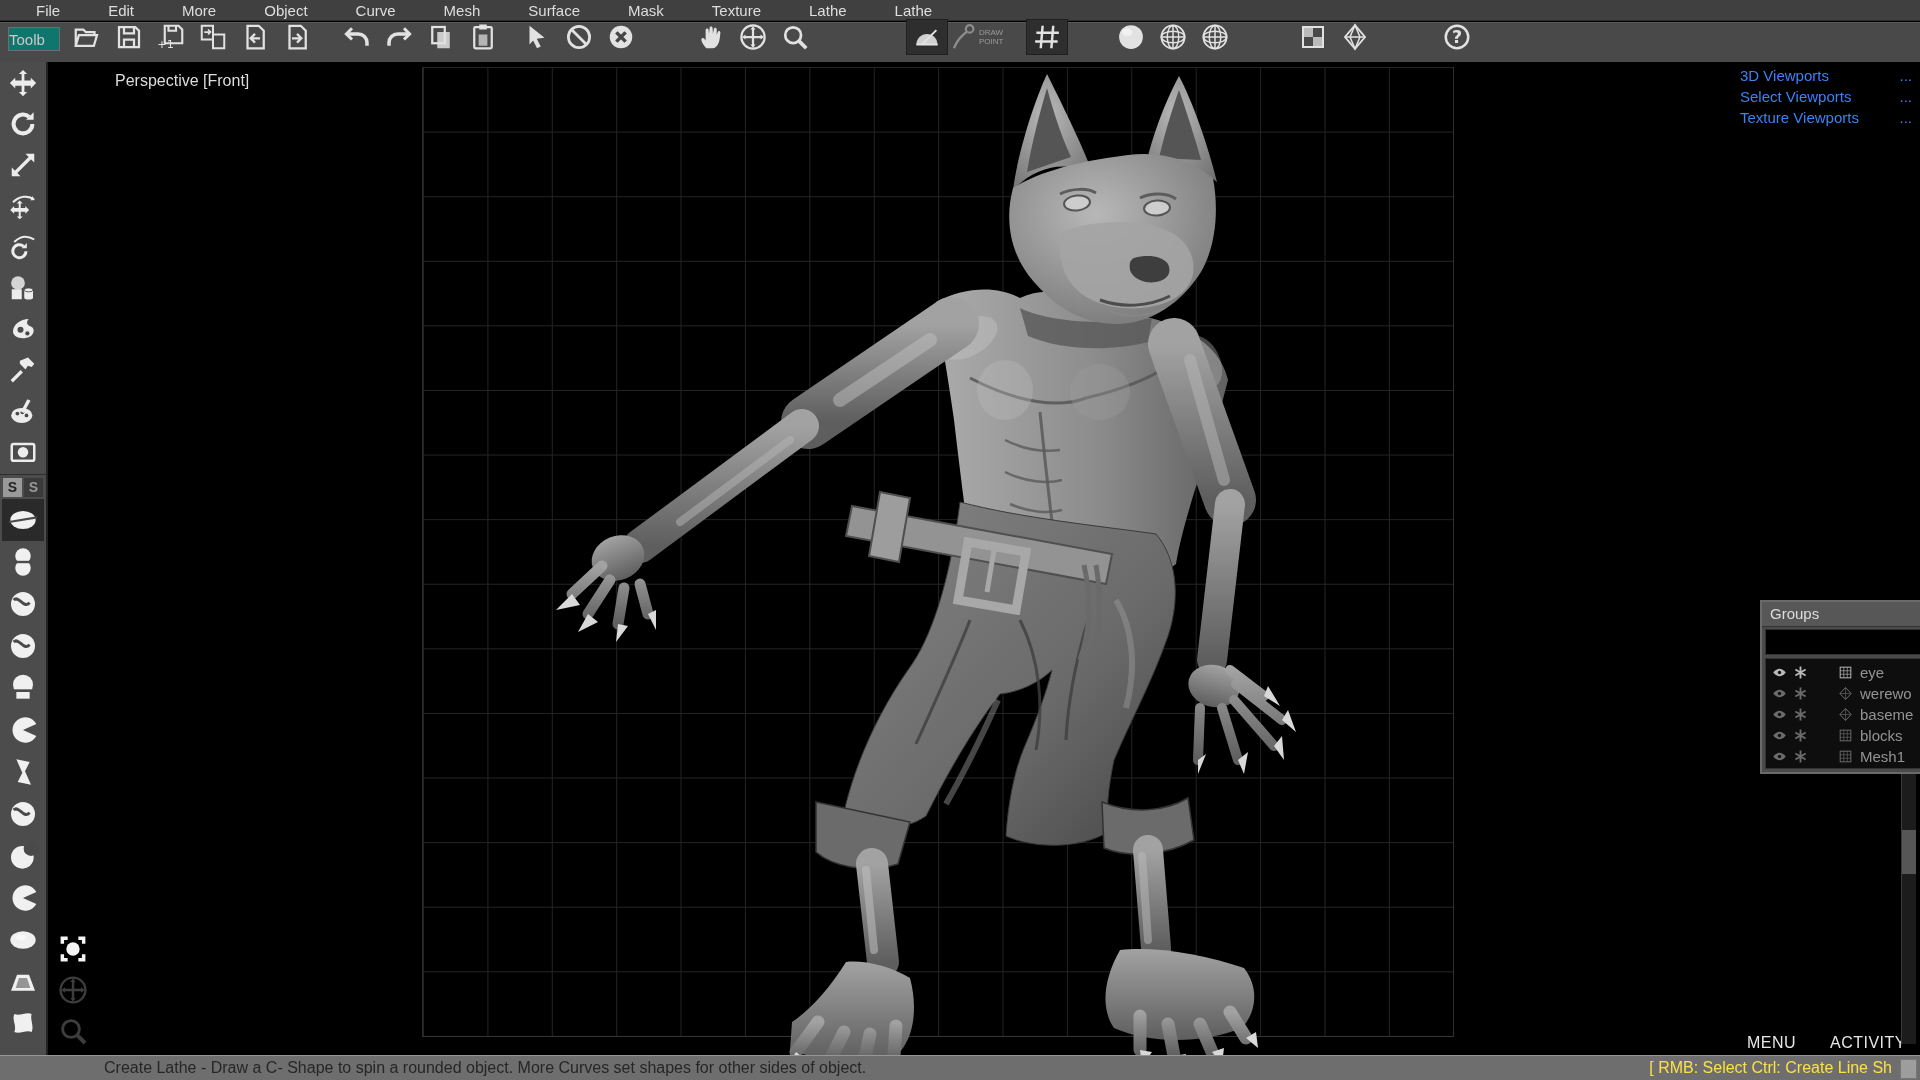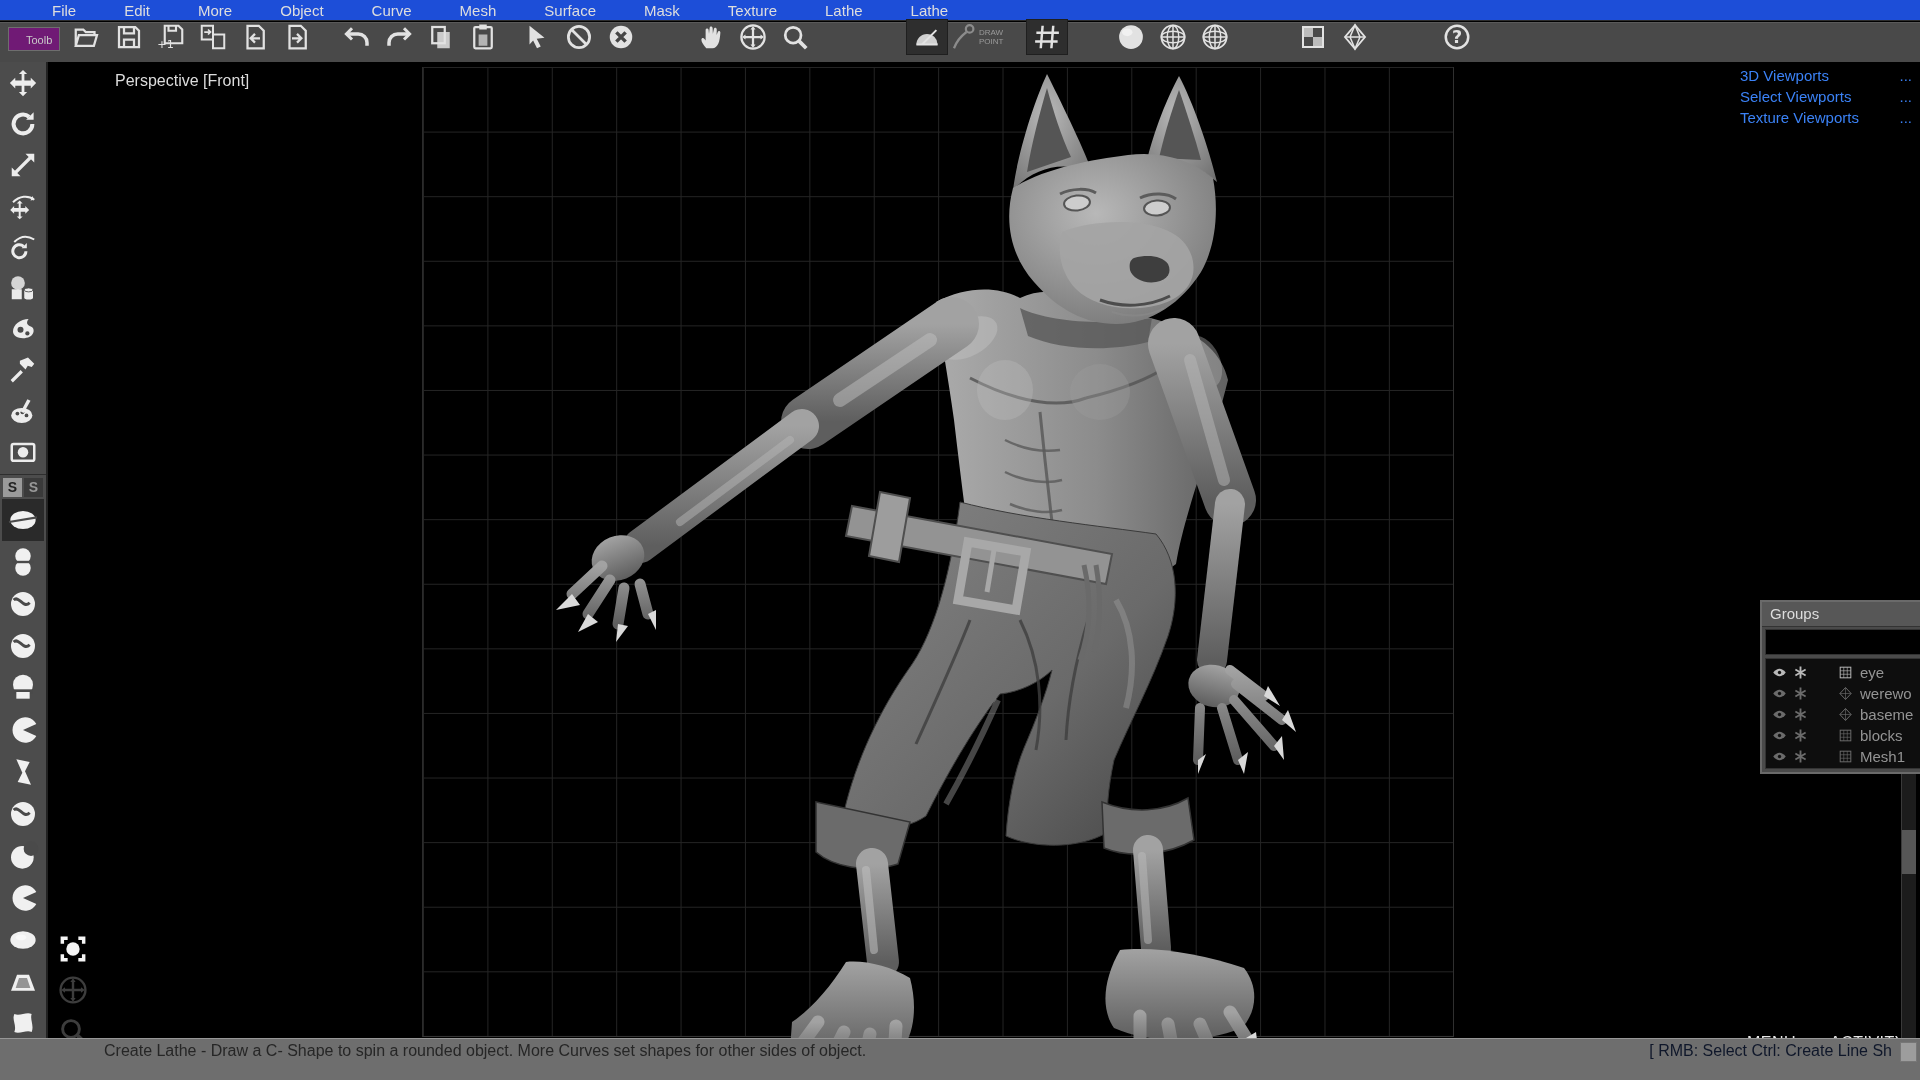--- a/index.html
+++ b/index.html
@@ -1,27 +1,27 @@
 <!DOCTYPE html>
 <html><head>
 <meta charset="utf-8">
 <style>
   html,body{margin:0;padding:0;background:#000;}
   body{width:1920px;height:1080px;overflow:hidden;font-family:"Liberation Sans",sans-serif;}
   #app{position:relative;width:1920px;height:1080px;background:#000;}
 
   
-  #menubar{position:absolute;left:0;top:0;width:100%;height:21px;background:#1d4ed8;
-    border-bottom:1px solid #2c2c2c;display:flex;align-items:center;padding-left:28px;box-sizing:border-box;}
+  #menubar{position:absolute;left:0;top:0;width:100%;height:21px;background:#404040;
+    border-bottom:1px solid #2c2c2c;display:flex;align-items:center;padding-left:12px;box-sizing:border-box;}
   .menu-item{color:#dedede;font-size:15px;padding:0 24px;cursor:default;line-height:21px;}
 
   
   #toolbar{position:absolute;left:0;top:22px;width:100%;height:40px;background:#494949;border-top:1px solid #5a5a5a;}
-  #toolbox-label{position:absolute;left:8px;top:4px;width:52px;height:24px;background:#701a75;
-    border:1px solid #6e6e6e;color:#c9c9c9;font-size:11px;line-height:24px;padding-left:17px;
+  #toolbox-label{position:absolute;left:8px;top:4px;width:52px;height:24px;background:#0f766e;
+    border:1px solid #6e6e6e;color:#c9c9c9;font-size:15px;line-height:24px;padding-left:0;
     overflow:hidden;white-space:nowrap;box-sizing:border-box;}
   #tb-buttons{position:absolute;left:66px;top:1px;height:25px;display:flex;align-items:center;}
   .tb-group{display:flex;align-items:center;}
   .tb-btn{width:42px;height:36px;display:flex;align-items:center;justify-content:center;color:#e2e2e2;cursor:pointer;}
   .tb-btn svg{width:30px;height:30px;}
   .tb-btn.pressed{background:#2e2e2e;border:1px solid #1f1f1f;box-sizing:border-box;}
   .tb-btn.disabled{color:#8c8c8c;}
   .tb-btn .dp-label{font-size:8px;line-height:9px;color:#9a9a9a;text-align:left;width:30px;}
   .tb-btn.wide{width:62px;}
 
@@ -75,23 +75,23 @@
   .grp-type{margin-left:24px;margin-right:7px;}
   .grp-name{color:#949494;font-size:15px;white-space:nowrap;}
   .grp-dim{color:#6b6b6b;}
   .grp-bright{color:#b8b8b8;}
 
   
   #right-scroll{position:absolute;left:1901px;top:712px;width:14px;height:270px;background:#1c1c1c;border-left:1px solid #3a3a3a;}
   #right-scroll .thumb{position:absolute;left:0;top:56px;width:100%;height:44px;background:#565656;cursor:pointer;}
 
   
-  #statusbar{position:absolute;left:0;bottom:0;width:100%;height:42px;background:#6e6e6e;border-top:1px solid #969696;box-sizing:border-box;}
+  #statusbar{position:absolute;left:0;bottom:0;width:100%;height:25px;background:#6e6e6e;border-top:1px solid #969696;box-sizing:border-box;}
   #status-left{position:absolute;left:104px;top:3px;color:#262626;font-size:16px;white-space:nowrap;}
-  #status-right{position:absolute;right:28px;top:3px;color:#0f172a;font-size:16px;white-space:nowrap;}
+  #status-right{position:absolute;right:28px;top:3px;color:#fde047;font-size:16px;white-space:nowrap;}
   #status-grip{position:absolute;right:3px;top:3px;width:15px;height:18px;background:#9d9d9d;border:1px solid #777;cursor:pointer;}
 </style>
 </head>
 <body>
 
 <svg width="0" height="0" style="position:absolute">
 <defs>
 <symbol id="i-open" viewBox="0 0 24 24">
         <path d="M3 19l2.5-8.5H20L17.5 19zM3 19V6h6l2 2h7v2.5" fill="none" stroke="currentColor" stroke-width="1.8"></path>
       </symbol>

